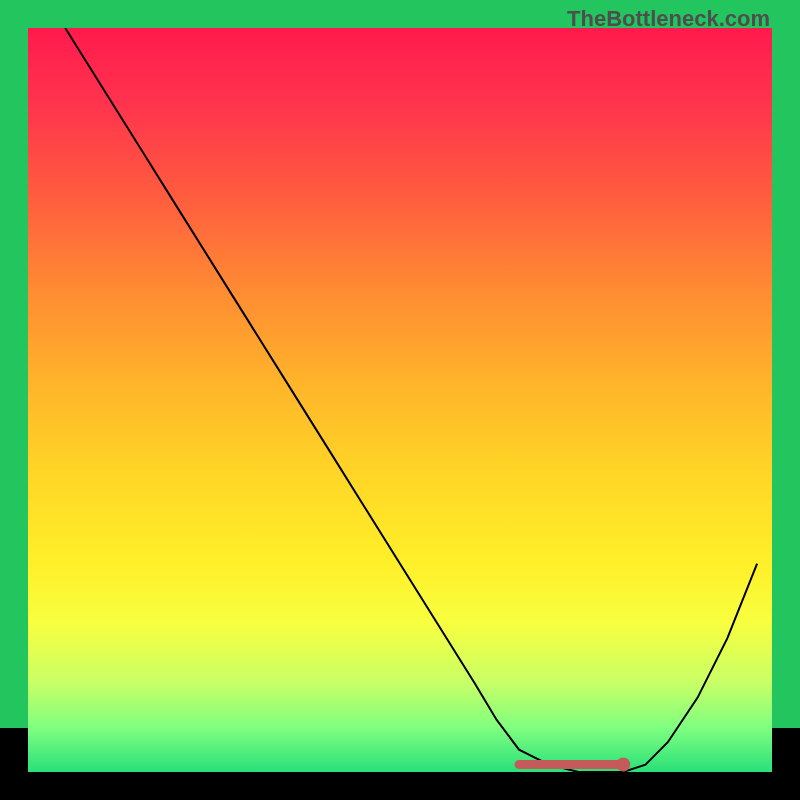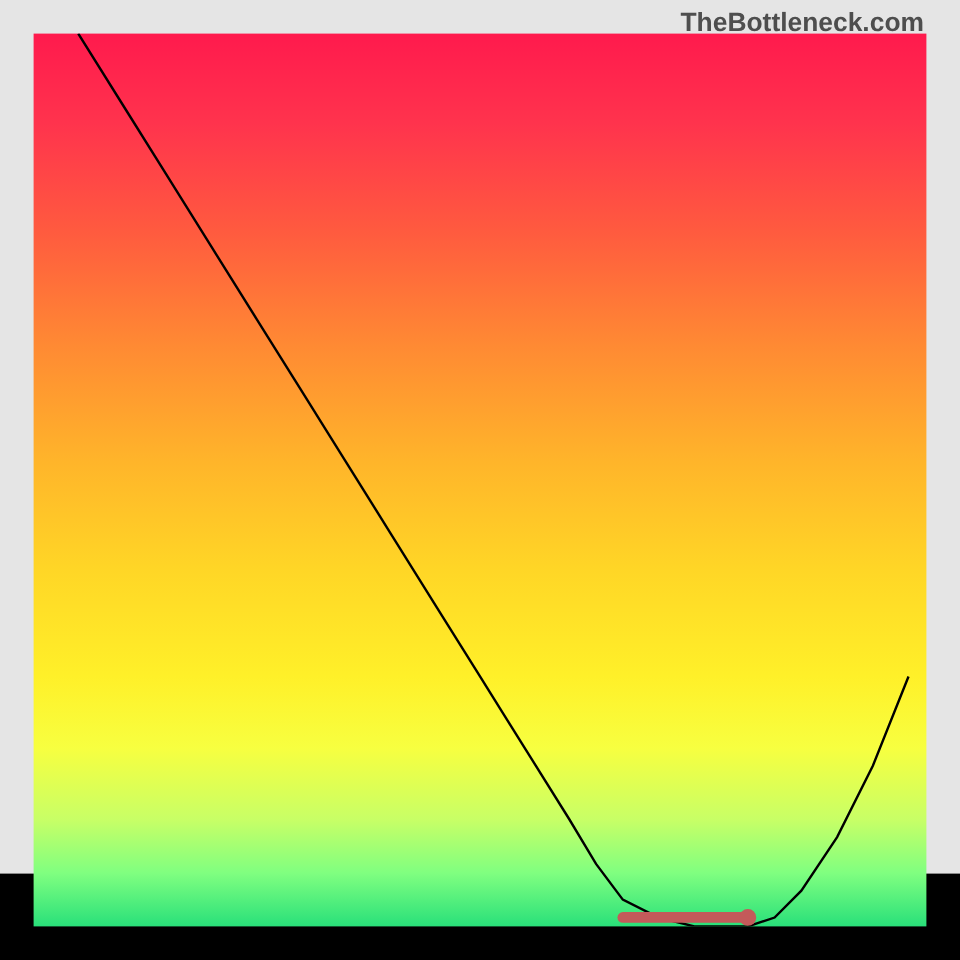--- a/index.html
+++ b/index.html
@@ -7,21 +7,21 @@
     padding: 0;
     width: 800px;
     height: 800px;
     background: #000000;
     font-family: Arial, Helvetica, sans-serif;
   }
   .container {
     position: relative;
     width: 800px;
     height: 728px;
-    background: #e5e5e5;
+    background: #22c55e;
   }
   .plot-area {
     position: absolute;
     left: 28px;
     top: 28px;
     width: 744px;
     height: 744px;
     background: linear-gradient(to bottom,
       #ff1a4d 0%,
       #ff334d 10%,

